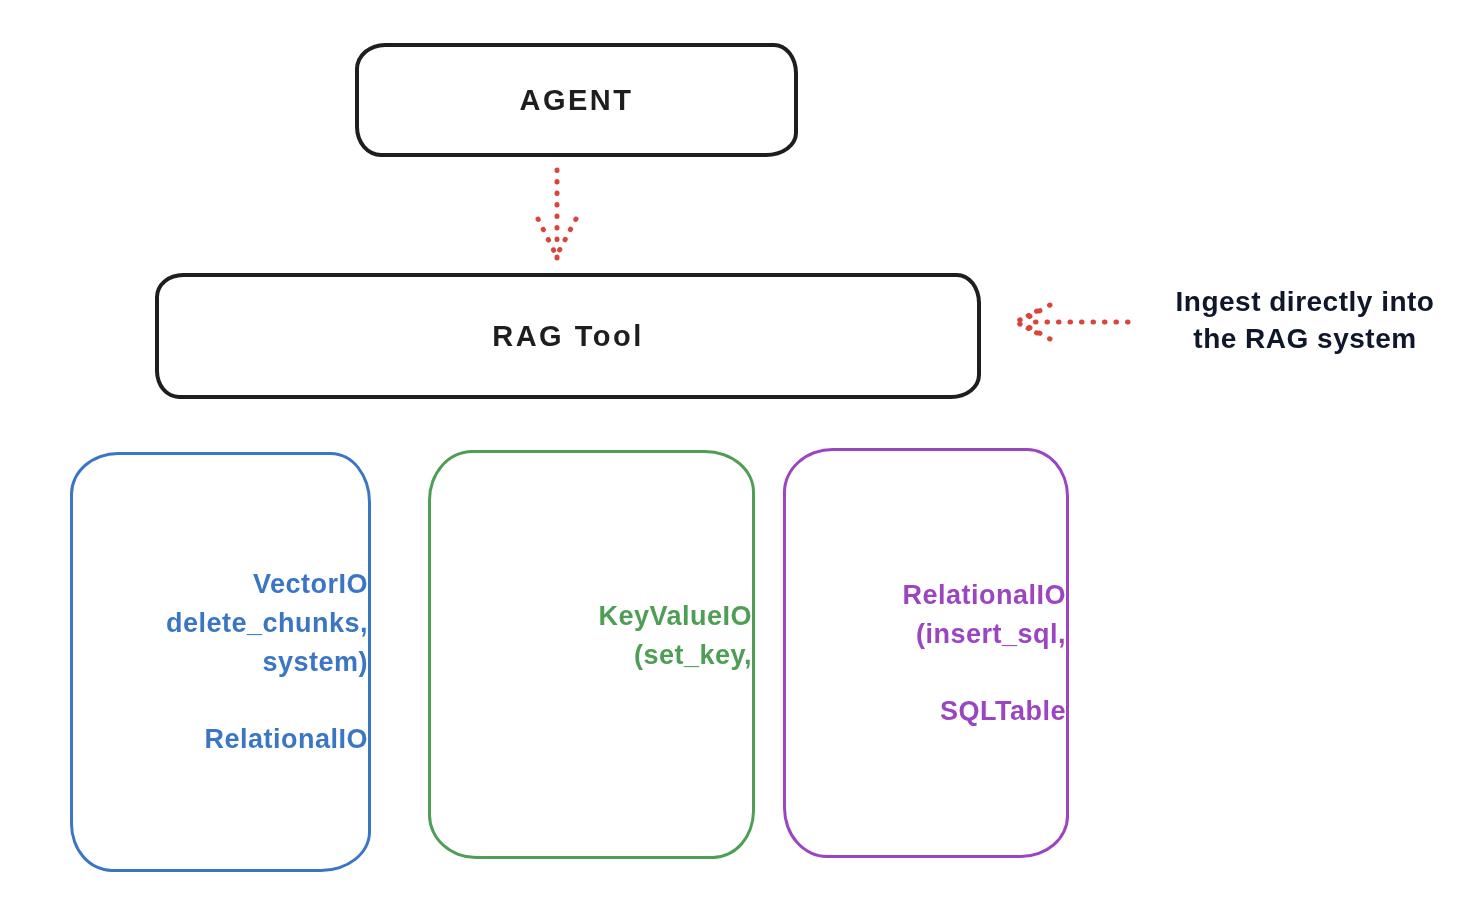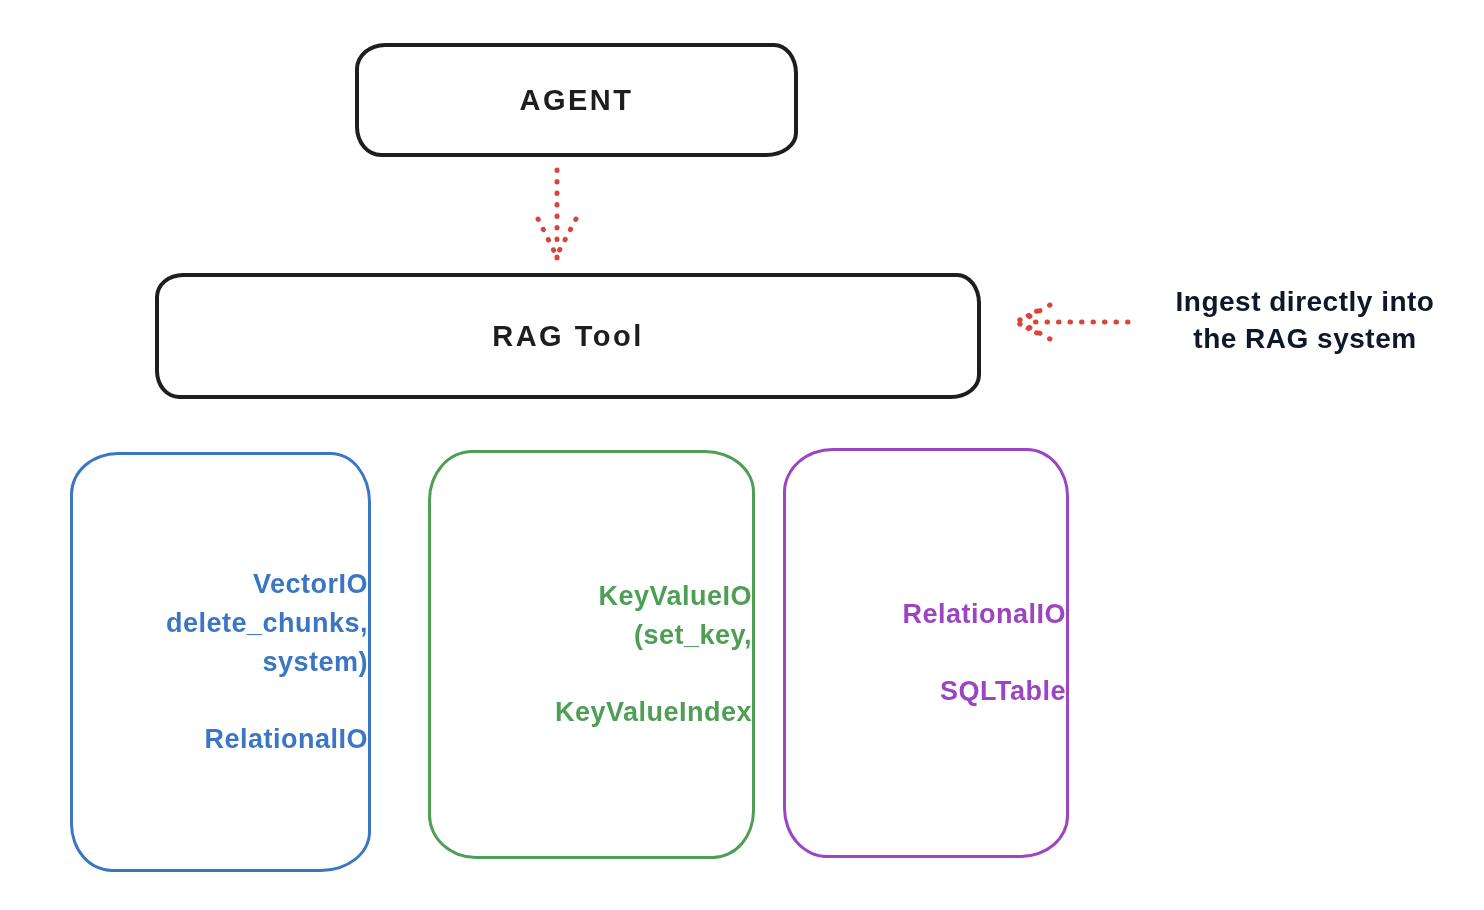--- a/index.html
+++ b/index.html
@@ -119,22 +119,22 @@
     <div>delete_chunks,</div>
     <div>system)</div>
     <div class="io-gap"></div>
     <div>RelationalIO</div>
   </div>
 
   <div class="io-box io-green">
     <div>KeyValueIO</div>
     <div>(set_key,</div>
     <div class="io-gap"></div>
-    <div>KeyValueIndex</div>
   </div>
 
   <div class="io-box io-purple">
     <div>RelationalIO</div>
+    <div>(insert_sql,</div>
     <div class="io-gap"></div>
     <div>SQLTable</div>
   </div>
 
 </div>
 
 </body></html>

